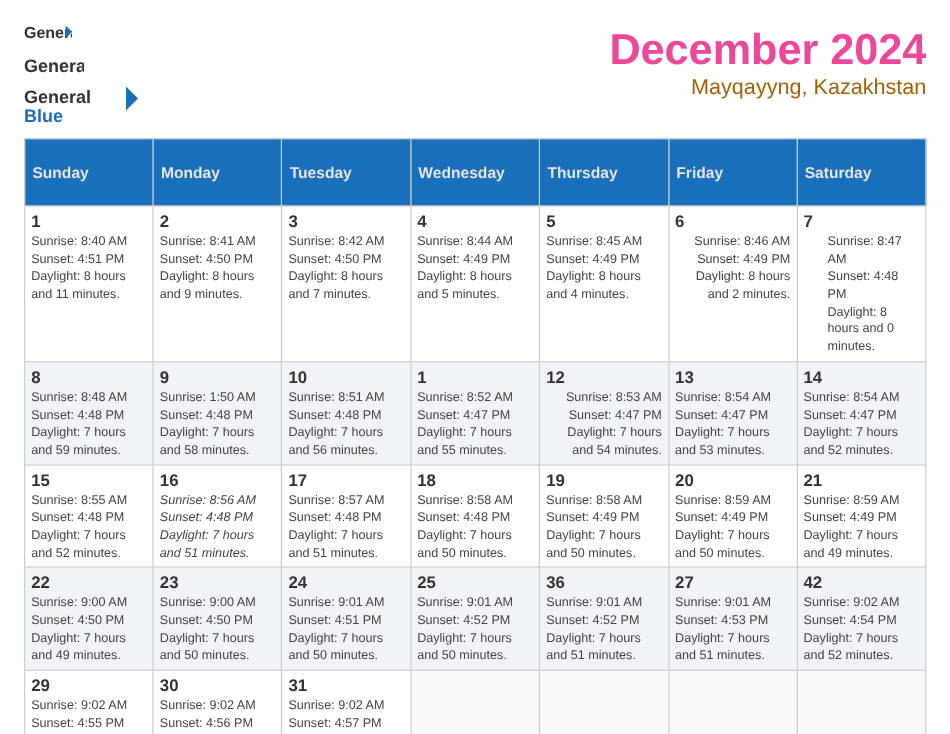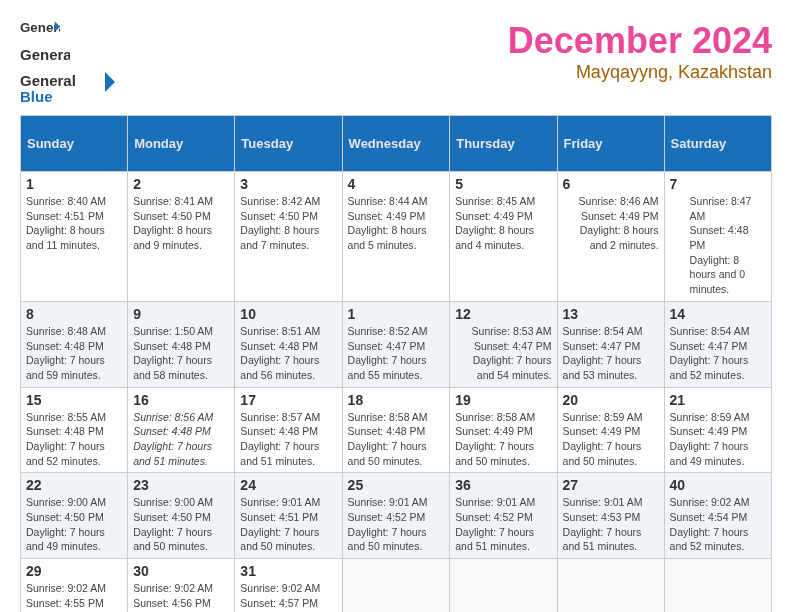--- a/index.html
+++ b/index.html
@@ -285,21 +285,21 @@
 Sunset: 4:52 PM
 Daylight: 7 hours and 51 minutes.</div>
         </td>
         <td>
           <span class="day-number">27</span>
           <div class="day-info" style="white-space: pre-line;">Sunrise: 9:01 AM
 Sunset: 4:53 PM
 Daylight: 7 hours and 51 minutes.</div>
         </td>
         <td>
-          <span class="day-number">40</span>
+          <span class="day-number">42</span>
           <div class="day-info" style="white-space: pre-line;">Sunrise: 9:02 AM
 Sunset: 4:54 PM
 Daylight: 7 hours and 52 minutes.</div>
         </td>
       </tr>
       <tr>
         <td>
           <span class="day-number">29</span>
           <div class="day-info" style="white-space: pre-line;">Sunrise: 9:02 AM
 Sunset: 4:55 PM

